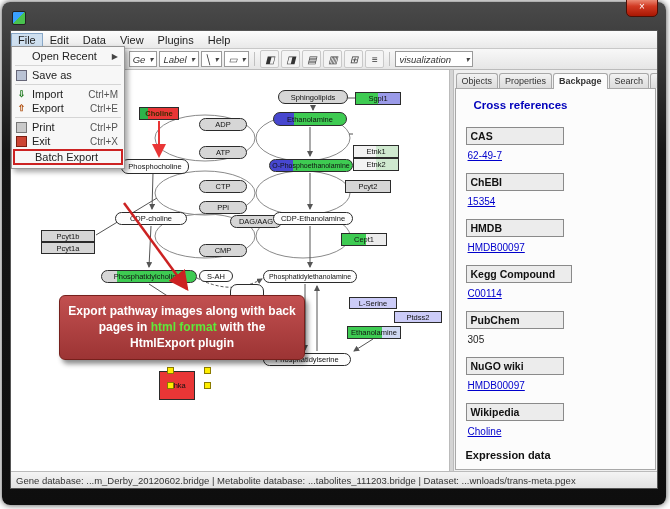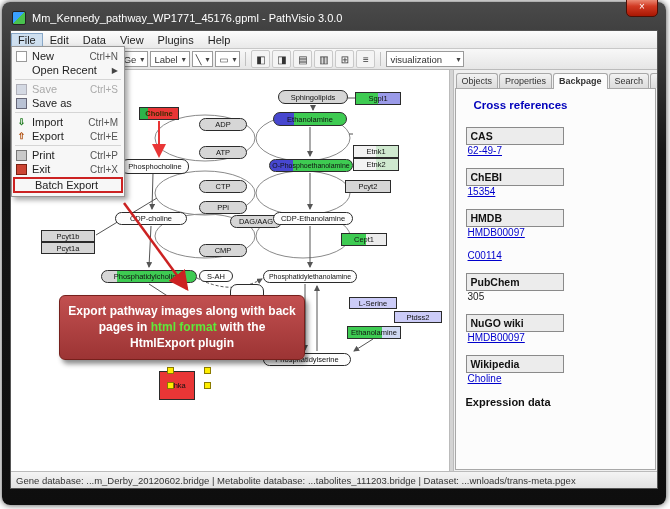--- a/index.html
+++ b/index.html
@@ -16,42 +16,42 @@
              color:#fff;font-size:10px;text-align:center;line-height:17px;cursor:pointer;}
   .content{position:absolute;left:8px;top:28px;right:8px;bottom:16px;background:#f0f0f0;
            border:1px solid #555;display:flex;flex-direction:column;overflow:hidden;}
   
   .menubar{height:17px;background:linear-gradient(#fdfdfd,#e9e9e9);border-bottom:1px solid #c8c8c8;
            display:flex;align-items:center;font-size:11px;color:#222;flex:0 0 auto;}
   .mb-item{padding:1px 7px;cursor:pointer;}
   .mb-item.active{background:#cfe0f0;border:1px solid #89a8c8;padding:0 6px;}
   
   .toolbar{height:20px;background:linear-gradient(#f8f8f8,#e6e6e6);border-bottom:1px solid #bbb;
-           display:flex;align-items:center;font-size:10px;color:#333;flex:0 0 auto;padding:0 0;gap:2px;}
+           display:flex;align-items:center;font-size:10px;color:#333;flex:0 0 auto;padding:0 9px;gap:2px;font-style:italic;}
   .tb-btn{min-width:17px;height:16px;border:1px solid #c9c9c9;border-radius:2px;background:#f4f4f4;
           display:flex;align-items:center;justify-content:center;font-size:10px;cursor:pointer;}
   .tb-combo{height:14px;border:1px solid #9a9a9a;background:#fff;display:flex;align-items:center;
             padding:0 3px;gap:4px;font-size:9.5px;cursor:pointer;}
   .tb-sep{width:1px;height:14px;background:#c0c0c0;margin:0 3px;}
   .tb-label{margin:0 2px 0 4px;}
   .arrow-glyph{font-size:8px;color:#444;}
   
   .main{flex:1 1 auto;display:flex;min-height:0;}
   .canvas{position:relative;background:#ffffff;width:438px;flex:0 0 auto;overflow:hidden;}
   .splitter{width:3px;background:#d4d4d4;border-left:1px solid #bbb;border-right:1px solid #bbb;cursor:col-resize;}
   .sidebar{flex:1 1 auto;background:#f0f0f0;display:flex;flex-direction:column;min-width:0;}
   .tabs{display:flex;align-items:flex-end;height:17px;padding:1px 2px 0;gap:1px;flex:0 0 auto;}
   .tab{font-size:9px;padding:2px 5px;background:linear-gradient(#f2f2f2,#dcdcdc);border:1px solid #a8a8a8;
        border-bottom:none;border-radius:3px 3px 0 0;cursor:pointer;color:#333;}
   .tab.active{background:#fcfcfc;position:relative;top:1px;padding-bottom:3px;font-weight:bold;}
   .sb-content{flex:1 1 auto;background:#fcfcfc;border:1px solid #a8a8a8;margin:0 1px 1px;padding:6px 10px;
               overflow:hidden;font-size:10px;}
   .sb-heading{color:#0000bb;font-weight:bold;font-size:11.5px;margin:4px 8px 16px;}
   .ref-box{width:88px;background:#ececec;border:1px solid #8a8a8a;font-weight:bold;font-size:10.5px;
-           padding:2px 4px;color:#111;}
+           padding:2px 4px;margin-bottom:5px;color:#111;}
   .ref-box.wide{width:96px;}
   .ref-link{display:block;color:#0000cc;text-decoration:underline;font-size:10px;margin:0 0 12px 2px;cursor:pointer;}
   .ref-plain{display:block;color:#222;font-size:10px;margin:0 0 12px 2px;}
   .sb-footer{font-weight:bold;font-size:11px;color:#111;margin-top:2px;}
   
   .statusbar{height:16px;background:linear-gradient(#f4f4f4,#e2e2e2);border-top:1px solid #bbb;
              font-size:9.5px;color:#333;display:flex;align-items:center;padding:0 5px;flex:0 0 auto;
              white-space:nowrap;overflow:hidden;}
   
   .menu-panel{position:absolute;left:0;top:15px;width:112px;background:#f7f7f7;border:1px solid #979797;
@@ -99,21 +99,20 @@
   .ui-arrow{position:absolute;left:0;top:0;z-index:40;pointer-events:none;}
 </style>
 </head>
 <body>
 
 <div class="page">
   <div class="win">
 
     <div class="titlebar">
       <span class="app-icon"></span>
-      <span>Mm_Kennedy_pathway_WP1771_45176.gpml - PathVisio 3.0.0</span>
     </div>
     <div class="close-btn">×</div>
 
     <div class="content">
 
       <div class="menubar">
         <span class="mb-item active">File</span>
         <span class="mb-item">Edit</span>
         <span class="mb-item">Data</span>
         <span class="mb-item">View</span>
@@ -266,20 +265,21 @@
 
             <div class="ref-box">CAS</div>
             <a class="ref-link">62-49-7</a>
 
             <div class="ref-box">ChEBI</div>
             <a class="ref-link">15354</a>
 
             <div class="ref-box">HMDB</div>
             <a class="ref-link">HMDB00097</a>
 
+            <div class="ref-box wide">Kegg Compound</div>
             <a class="ref-link">C00114</a>
 
             <div class="ref-box">PubChem</div>
             <span class="ref-plain">305</span>
 
             <div class="ref-box">NuGO wiki</div>
             <a class="ref-link">HMDB00097</a>
 
             <div class="ref-box">Wikipedia</div>
             <a class="ref-link">Choline</a>
@@ -287,36 +287,26 @@
             <div class="sb-footer">Expression data</div>
           </div>
         </div>
       </div>
 
       <div class="statusbar">
         <span>Gene database: ...m_Derby_20120602.bridge | Metabolite database: ...tabolites_111203.bridge | Dataset: ...wnloads/trans-meta.pgex</span>
       </div>
 
       <div class="menu-panel">
-        <div class="mi">
-          <span class="ico ico-new"></span>
-          <span class="mi-label">New</span>
-          <span class="mi-short">Ctrl+N</span>
-        </div>
         <div class="mi">
           <span class="ico ico-blank"></span>
           <span class="mi-label">Open Recent</span>
           <span class="submenu-arrow">▶</span>
         </div>
         <div class="msep"></div>
-        <div class="mi disabled">
-          <span class="ico ico-save"></span>
-          <span class="mi-label">Save</span>
-          <span class="mi-short">Ctrl+S</span>
-        </div>
         <div class="mi">
           <span class="ico ico-saveas"></span>
           <span class="mi-label">Save as</span>
           <span class="mi-short"></span>
         </div>
         <div class="msep"></div>
         <div class="mi">
           <span class="ico ico-import">⇩</span>
           <span class="mi-label">Import</span>
           <span class="mi-short">Ctrl+M</span>

